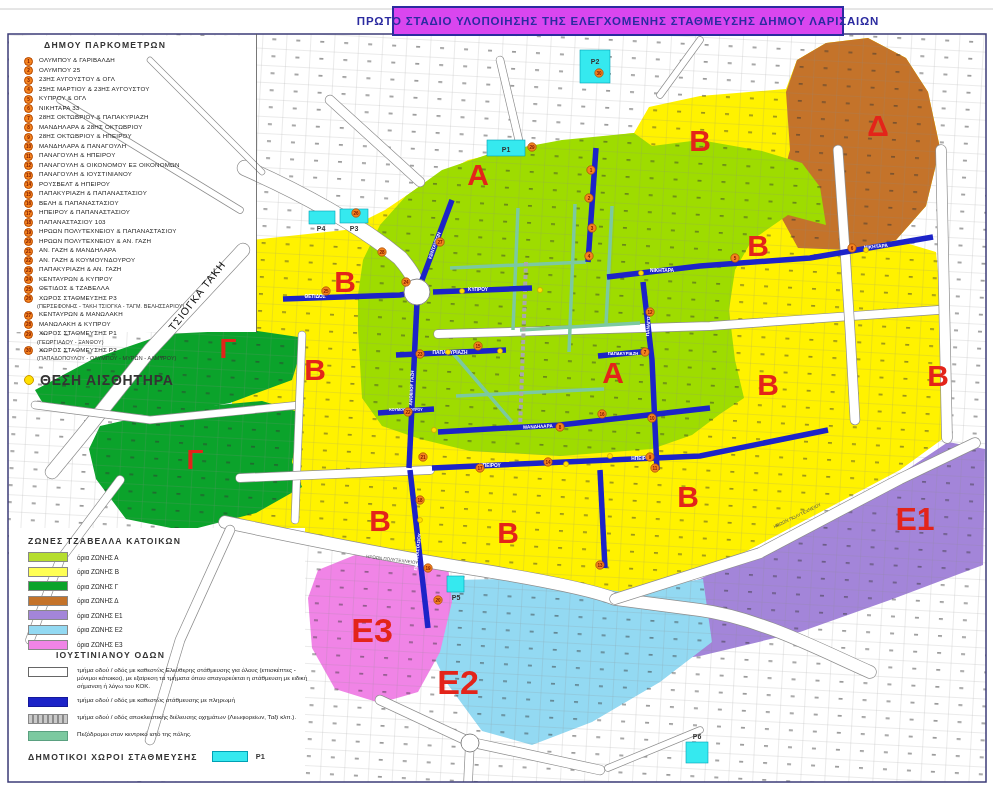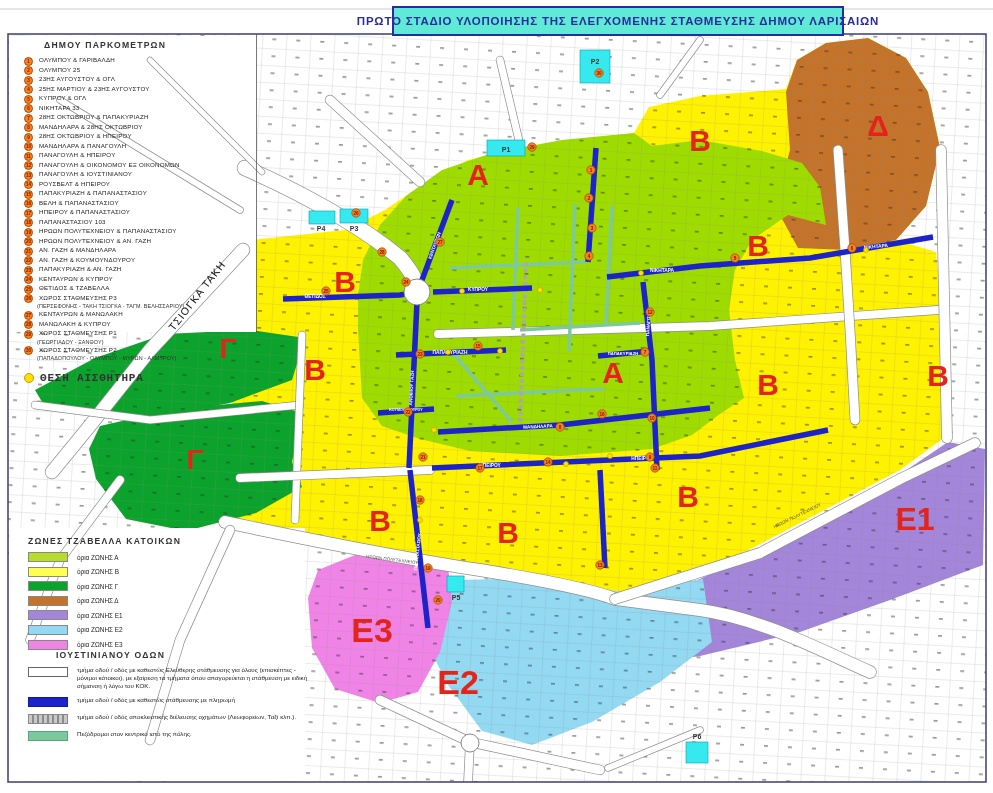--- a/index.html
+++ b/index.html
@@ -1,32 +1,32 @@
 <!DOCTYPE html>
 <html><head>
 <meta charset="utf-8">
 <style>
   html,body{margin:0;padding:0;background:#fff;}
   body{font-family:"Liberation Sans",sans-serif;}
   .stage{position:relative;width:993px;height:793px;overflow:hidden;background:#fff;}
   #map-svg{position:absolute;left:0;top:0;font-family:"Liberation Sans",sans-serif;}
   .title-box{position:absolute;left:392px;top:6px;width:448px;height:26px;border:2px solid #2B2BA0;
-    background:#5eead4;display:flex;align-items:center;justify-content:center;z-index:30;}
+    background:#d946ef;display:flex;align-items:center;justify-content:center;z-index:30;}
   .title-box span{color:#2B2BA0;font-size:11.5px;font-weight:bold;letter-spacing:.8px;white-space:nowrap;}
   .panel{position:absolute;z-index:20;color:#222;}
   .panel-top{left:16px;top:40px;width:238px;}
   .lg-header{font-size:8.6px;font-weight:bold;letter-spacing:1.2px;color:#333;margin:0 0 6px 28px;}
   .m-item{display:flex;align-items:flex-start;line-height:8.3px;margin:0 0 0 8px;}
   .m-num{flex:none;width:7px;height:7px;border-radius:50%;background:#F5831F;border:1px solid #B34700;
     color:#7A1500;font-size:4.6px;font-weight:bold;text-align:center;line-height:7px;margin-right:6px;margin-top:.5px;}
   .m-label{font-size:6.2px;letter-spacing:.2px;}
   .m-sub{font-size:5.4px;color:#333;margin-left:21px;line-height:7px;letter-spacing:.1px;}
   .sensor-row{display:flex;align-items:center;margin:10px 0 0 8px;}
   .sensor-dot{flex:none;width:8px;height:8px;border-radius:50%;background:#FFE000;border:1px solid #C89600;margin-right:6px;}
-  .sensor-label{font-size:11px;font-weight:bold;letter-spacing:.8px;color:#333;font-family:Liberation Mono, monospace;}
+  .sensor-label{font-size:14px;font-weight:bold;letter-spacing:.8px;color:#333;}
   .panel-zones{left:28px;top:536px;width:250px;}
   .panel-zones .lg-header{margin-left:0;}
   .z-item{display:flex;align-items:center;margin-bottom:4.6px;}
   .zsw{width:38px;height:8px;border:1px solid #888;margin-right:9px;flex:none;}
   .z-label{font-size:6.4px;color:#222;}
   .panel-roads{left:28px;top:650px;width:300px;}
   .r-item{display:flex;align-items:flex-start;margin-bottom:6px;}
   .sw{width:38px;height:8px;border:1px solid #777;margin-right:9px;flex:none;margin-top:1px;}
   .sw-free{background:#fff;border-color:#666;}
   .sw-paid{background:#1C23C8;border-color:#14189A;}
@@ -578,15 +578,20 @@
         <div class="r-item">
           <span class="sw sw-bus"></span>
           <span class="r-label">τμήμα οδού / οδός αποκλειστικής διέλευσης οχημάτων (Λεωφορείων, Ταξί κλπ.).</span>
         </div>
 
         <div class="r-item">
           <span class="sw sw-ped"></span>
           <span class="r-label">Πεζόδρομοι στον κεντρικό ιστό της πόλης.</span>
         </div>
       </div>
+    <div class="muni-row">
+      <span class="muni-header">ΔΗΜΟΤΙΚΟΙ ΧΩΡΟΙ ΣΤΑΘΜΕΥΣΗΣ</span>
+      <span class="psw"></span>
+      <span class="p-label">P1</span>
+    </div>
   </div>
 
 </div>
 
 </body></html>

